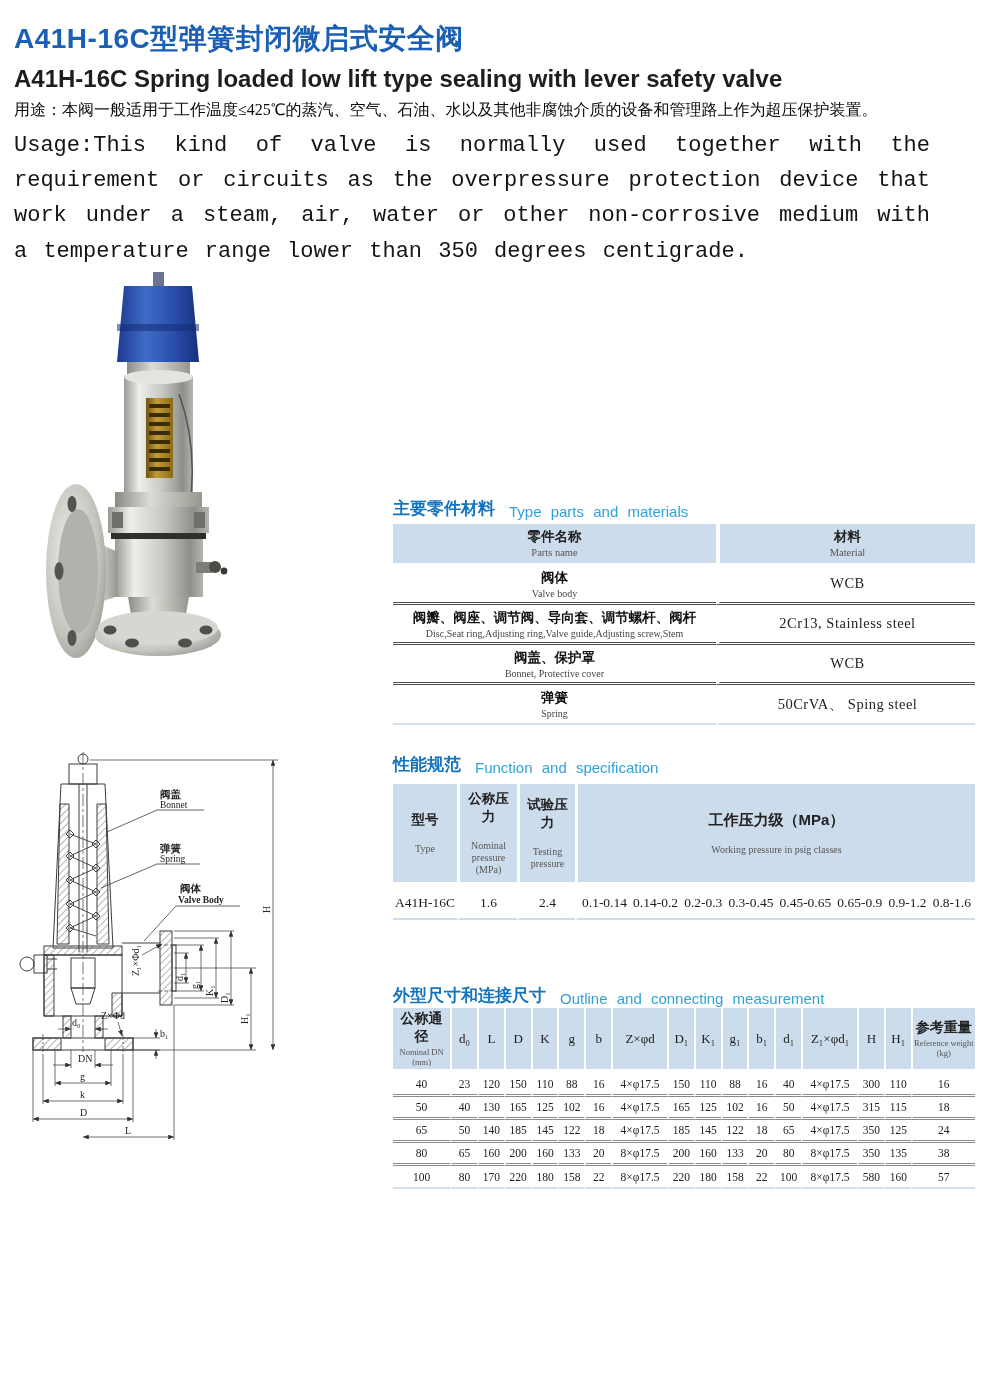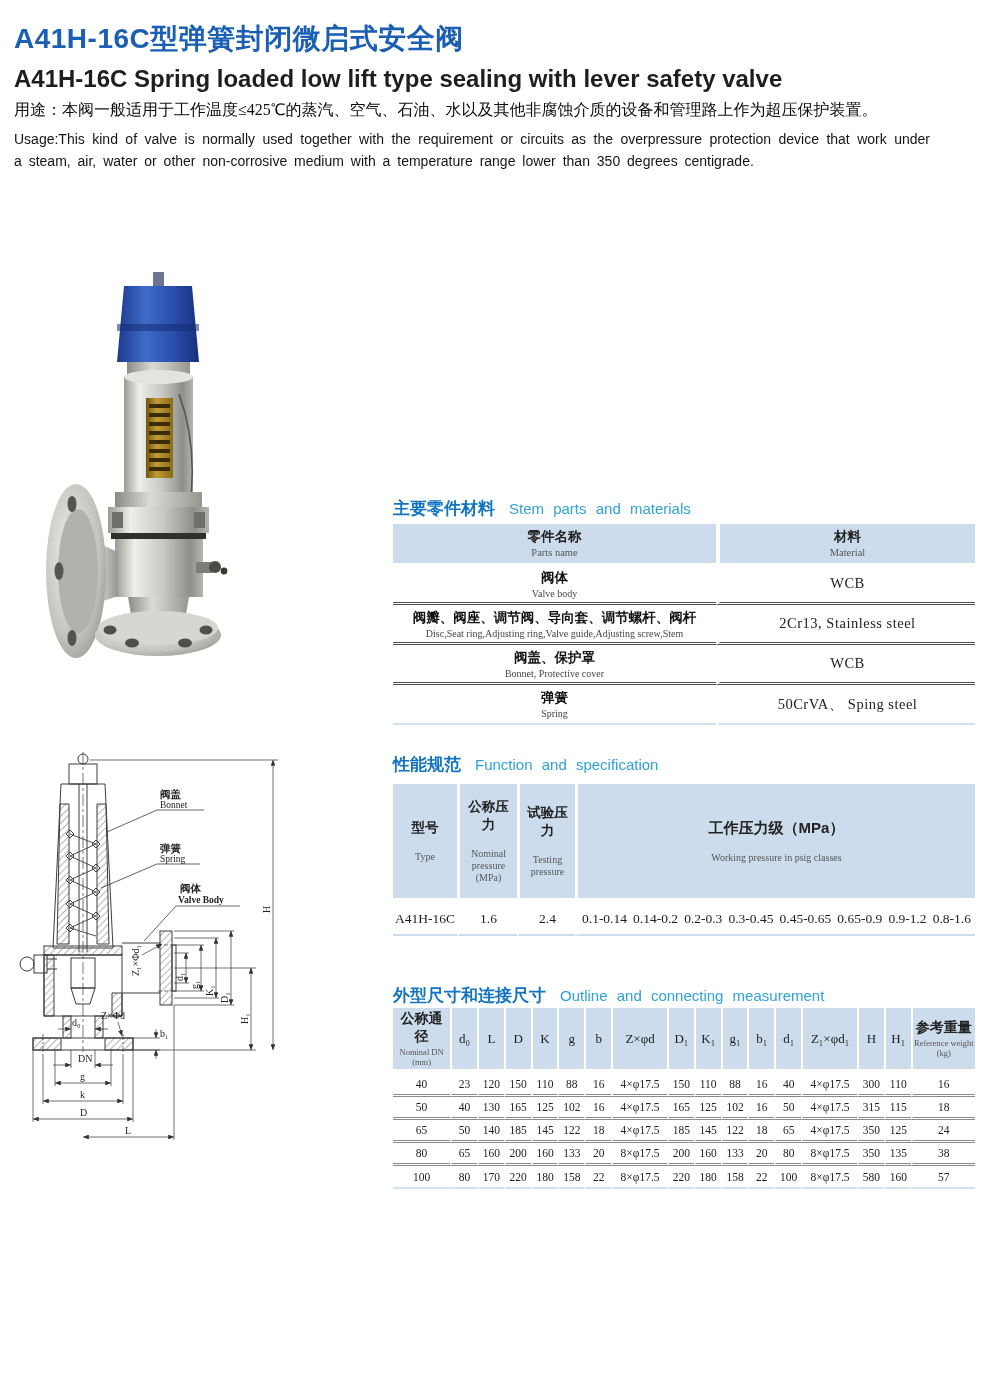--- a/index.html
+++ b/index.html
@@ -3,43 +3,43 @@
 <meta charset="utf-8">
 <style>
   *{margin:0;padding:0;box-sizing:border-box}
   html,body{background:#fff}
   body{width:982px;height:1391px;position:relative;font-family:"Liberation Sans",sans-serif;color:#1a1a1a;overflow:hidden}
   .page{position:absolute;inset:0}
 
   .title-zh{position:absolute;left:14px;top:20px;font-size:28px;font-weight:bold;color:var(--title-blue,#1a5fb4);letter-spacing:.5px}
   .title-en{position:absolute;left:14px;top:65px;font-size:24px;font-weight:bold;color:#1e1e1e}
   .usage-zh{position:absolute;left:14px;top:100px;width:958px;font-size:16px;color:#0c0c0c;font-family:"Liberation Serif",serif}
-  .usage-en{position:absolute;left:14px;top:128px;width:916px;font-size:14px;line-height:1.6;text-align:justify;font-family:Liberation Sans, sans-serif;color:#141414;word-spacing:3px}
-
-  .sec-head{position:absolute;display:flex;align-items:center;gap:14px;white-space:nowrap}
+  .usage-en{position:absolute;left:14px;top:128px;width:916px;font-size:22px;line-height:1.6;text-align:justify;font-family:Liberation Mono, monospace;color:#141414;word-spacing:3px}
+
+  .sec-head{position:absolute;display:flex;align-items:flex-end;gap:14px;white-space:nowrap}
   .sec-head .zh{font-size:17px;font-weight:bold;color:var(--heading-zh,#1274c0)}
   .sec-head .en{font-size:15px;color:var(--heading-en,#2fa2da);word-spacing:5px}
 
   table{border-collapse:separate;border-spacing:0;table-layout:fixed;position:absolute}
 
   
   .materials-table{left:393px;top:524px;width:582px}
   .materials-table th{background:var(--table-header-bg,#cddcec);padding:4px 0 5px;vertical-align:middle;border-bottom:2px solid #fff}
   .materials-table th+th,.materials-table td+td{border-left:4px solid #fff}
   .materials-table .hz{font-size:13.5px;font-weight:bold;color:#222}
   .materials-table .he{font-size:10.5px;color:#555;font-family:"Liberation Serif",serif;margin-top:1px;font-weight:normal}
   .materials-table td{text-align:center;vertical-align:middle;height:40px;padding:3px 2px;border-bottom:3px double #4f4f4f}
   .materials-table tr:last-child td{border-bottom:2px solid var(--line-blue,#cfe2ef)}
   .cell-zh{font-size:13.5px;font-weight:bold;color:#111}
   .cell-en{font-size:10px;color:#444;font-family:"Liberation Serif",serif;margin-top:1px}
   .mat-cell{font-family:"Liberation Serif",serif;font-size:14.5px;color:#222;letter-spacing:.5px}
 
   
   .spec-table{left:393px;top:784px;width:582px}
-  .spec-table th{background:var(--table-header-bg,#cddcec);padding:14px 2px;vertical-align:middle;border-bottom:6px solid #fff}
+  .spec-table th{background:var(--table-header-bg,#cddcec);padding:6px 2px;vertical-align:middle;border-bottom:6px solid #fff}
   .spec-table th+th,.spec-table td+td{border-left:3px solid #fff}
   .spec-table .hz{font-size:13.5px;font-weight:bold;color:#222}
   .spec-table .hz.big{font-size:15px}
   .spec-table .he{font-size:10px;color:#555;font-family:"Liberation Serif",serif;font-weight:normal;margin-top:14px;line-height:1.2}
   .spec-table td{text-align:center;vertical-align:middle;height:32px;border-bottom:2px solid #ccdeed;font-family:"Liberation Serif",serif;font-size:13.5px;color:#1c1c1c}
   .classes-cell{padding:0 4px}
   .classes-wrap{display:flex;justify-content:space-between;align-items:center}
   .classes-wrap span{white-space:nowrap}
 
   
@@ -301,21 +301,21 @@
         <text x="72" y="332">g</text>
         <text x="72" y="350">k</text>
         <text x="72" y="368">D</text>
         <text x="117" y="386">L</text>
       </g>
     </svg>
   </div>
 
   <div class="sec-head" style="left:393px;top:497px">
     <span class="zh">主要零件材料</span>
-    <span class="en">Stem parts and materials</span>
+    <span class="en">Type parts and materials</span>
   </div>
   <table class="materials-table">
     <colgroup>
         <col style="width:55.5%">
         <col style="width:44.5%">
       </colgroup>
     <thead>
       <tr>
         <th>
           <div class="hz">零件名称</div>

